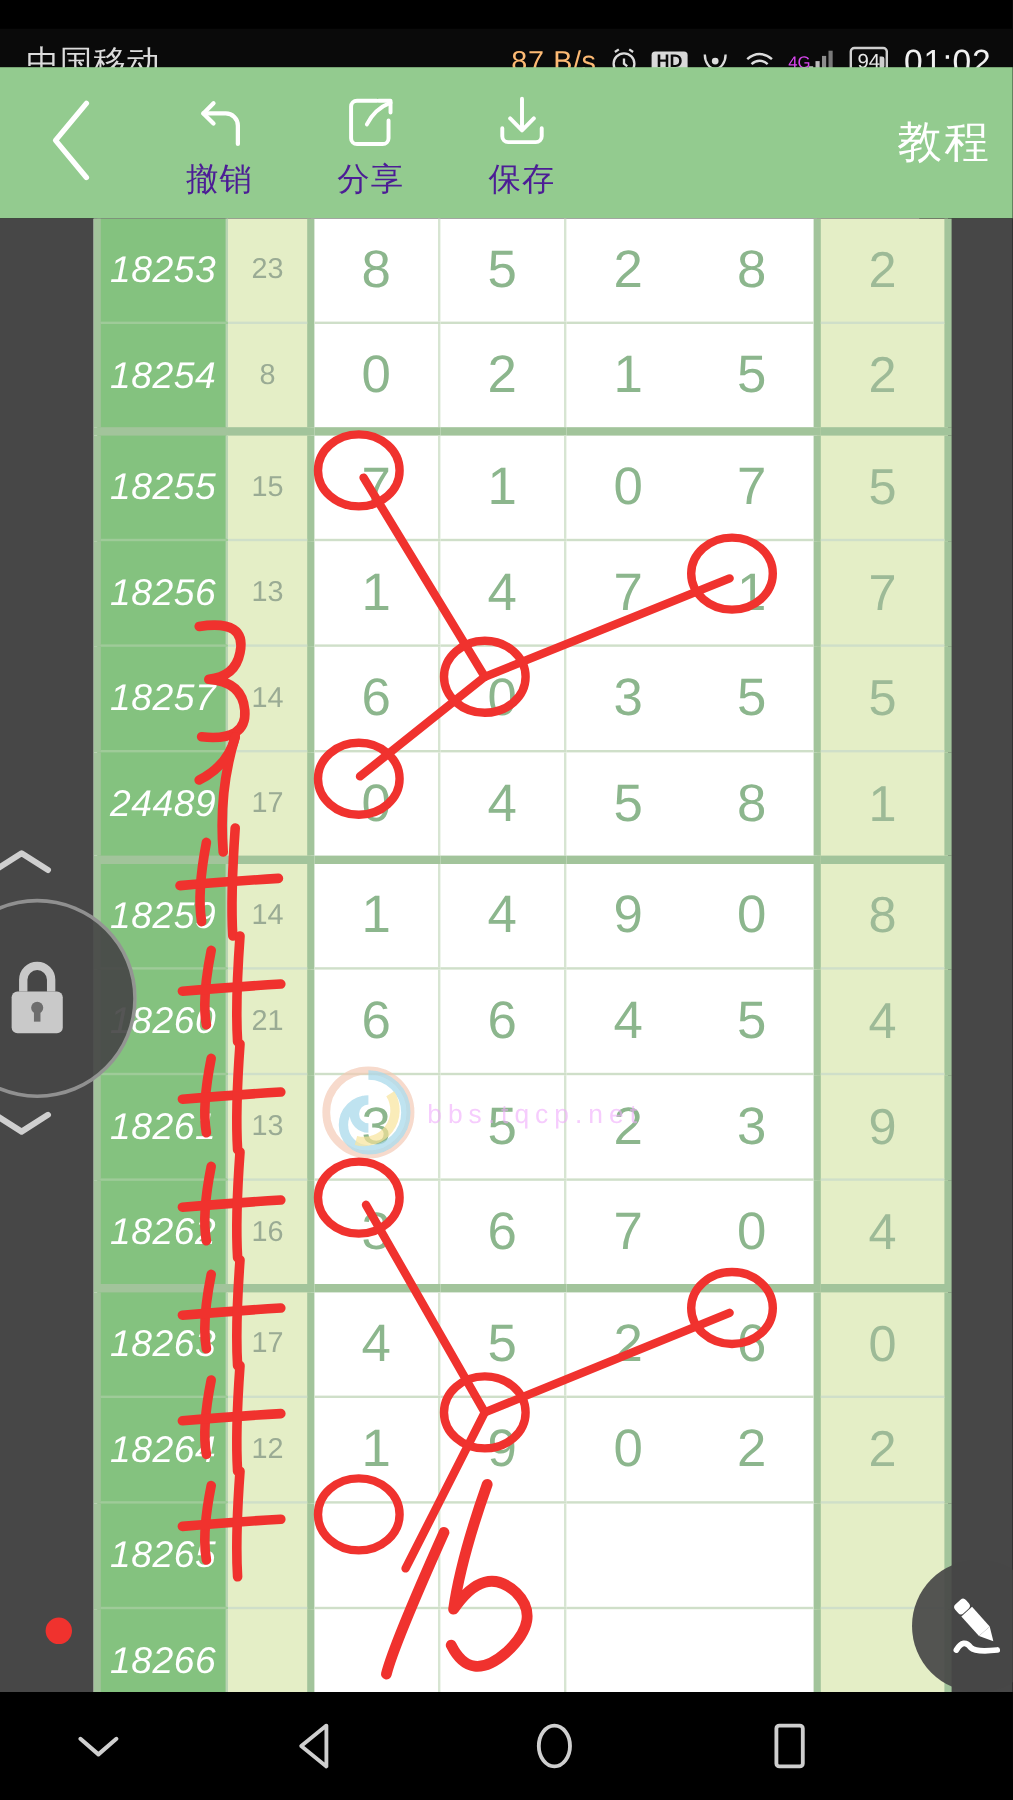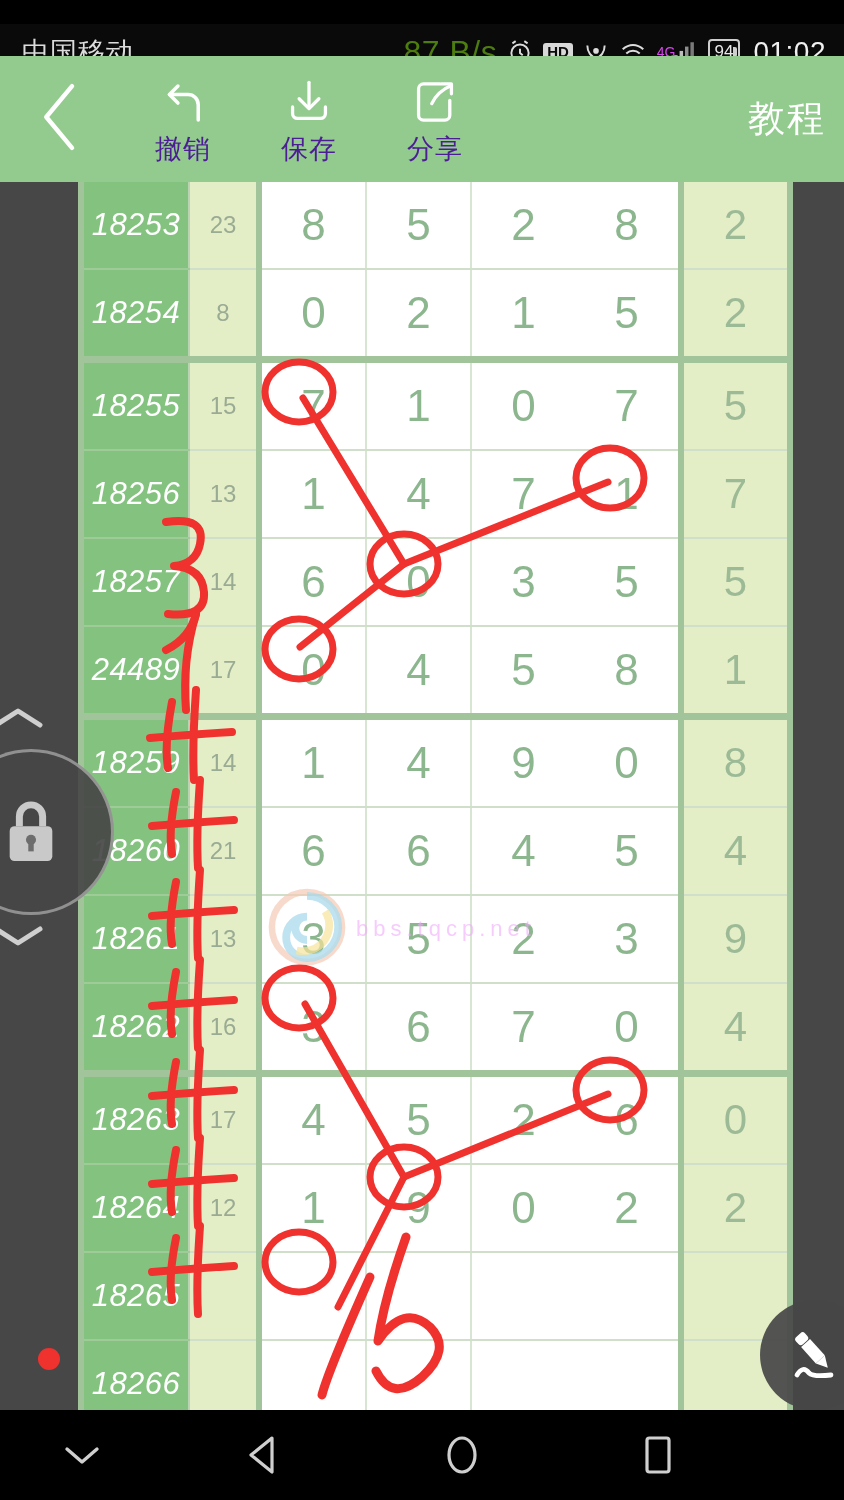--- a/index.html
+++ b/index.html
@@ -8,21 +8,21 @@
     font-family:"Liberation Sans","DejaVu Sans",sans-serif;
     -webkit-font-smoothing:antialiased;
   }
   
   #statusbar{
     position:absolute;left:0;top:0;width:844px;height:56px;background:#0a0a0a;
     display:flex;align-items:center;color:#e8e8e8;margin-top:24px;
   }
   #statusbar .carrier{font-size:27px;margin-left:22px;letter-spacing:1px;color:#dcdcdc;}
   #statusbar .right{margin-left:auto;display:flex;align-items:center;gap:10px;margin-right:18px;}
-  #statusbar .netspeed{font-size:32px;color:#4d7c0f;letter-spacing:0.5px;}
+  #statusbar .netspeed{font-size:24px;color:#fdba74;letter-spacing:0.5px;}
   .sb-ic{display:inline-flex;align-items:center;justify-content:center;color:#dcdcdc;}
   .hdbox{background:#d8d8d8;color:#0a0a0a;font-size:15px;font-weight:bold;
          padding:1px 4px;border-radius:3px;line-height:1.1;}
   .battbox{border:2px solid #cfcfcf;border-radius:4px;font-size:17px;padding:1px 5px;color:#e8e8e8;}
   .batttip{width:4px;height:10px;background:#cfcfcf;border-radius:0 2px 2px 0;margin-left:-7px;}
   #statusbar .clock{font-size:28px;color:#f0f0f0;margin-left:6px;letter-spacing:0.5px;}
   .sup4g{font-size:14px;vertical-align:super;color:#d946ef;margin-right:-4px;}
 
   
   #toolbar{
@@ -146,37 +146,37 @@
           <path d="M11 3 L6 8 L11 13"></path>
       </svg>
     </span>
     <span class="lbl">撤销</span>
   </div>
 
 
   <div class="tb-item">
     <span class="ico">
       <svg width="46" height="46" viewBox="0 0 26 28" fill="none" stroke="#ffffff" stroke-width="2" stroke-linecap="round" stroke-linejoin="round">
+        <path d="M16 3 H6 a3 3 0 0 0 -3 3 v16 a3 3 0 0 0 3 3 h13 a3 3 0 0 0 3 -3 V13"></path>
+        <path d="M11 15 C14 9 18 6 23 4"></path>
+          <path d="M17 3 h6 v6"></path>
+      </svg>
+    </span>
+    <span class="lbl">分享</span>
+  </div>
+
+  <div class="tb-item">
+    <span class="ico">
+      <svg width="46" height="46" viewBox="0 0 26 28" fill="none" stroke="#ffffff" stroke-width="2" stroke-linecap="round" stroke-linejoin="round">
         <path d="M13 2 V17"></path>
           <path d="M7 12 L13 18 L19 12"></path>
         <path d="M3 17 v4 a3 3 0 0 0 3 3 h14 a3 3 0 0 0 3 -3 v-4"></path>
       </svg>
     </span>
     <span class="lbl">保存</span>
-  </div>
-
-  <div class="tb-item">
-    <span class="ico">
-      <svg width="46" height="46" viewBox="0 0 26 28" fill="none" stroke="#ffffff" stroke-width="2" stroke-linecap="round" stroke-linejoin="round">
-        <path d="M16 3 H6 a3 3 0 0 0 -3 3 v16 a3 3 0 0 0 3 3 h13 a3 3 0 0 0 3 -3 V13"></path>
-        <path d="M11 15 C14 9 18 6 23 4"></path>
-          <path d="M17 3 h6 v6"></path>
-      </svg>
-    </span>
-    <span class="lbl">分享</span>
   </div>
 
   <div class="tb-right">
     <span>教程</span>
   </div>
 </div>
 
 <div id="stage">
 
   <div id="sheet">

